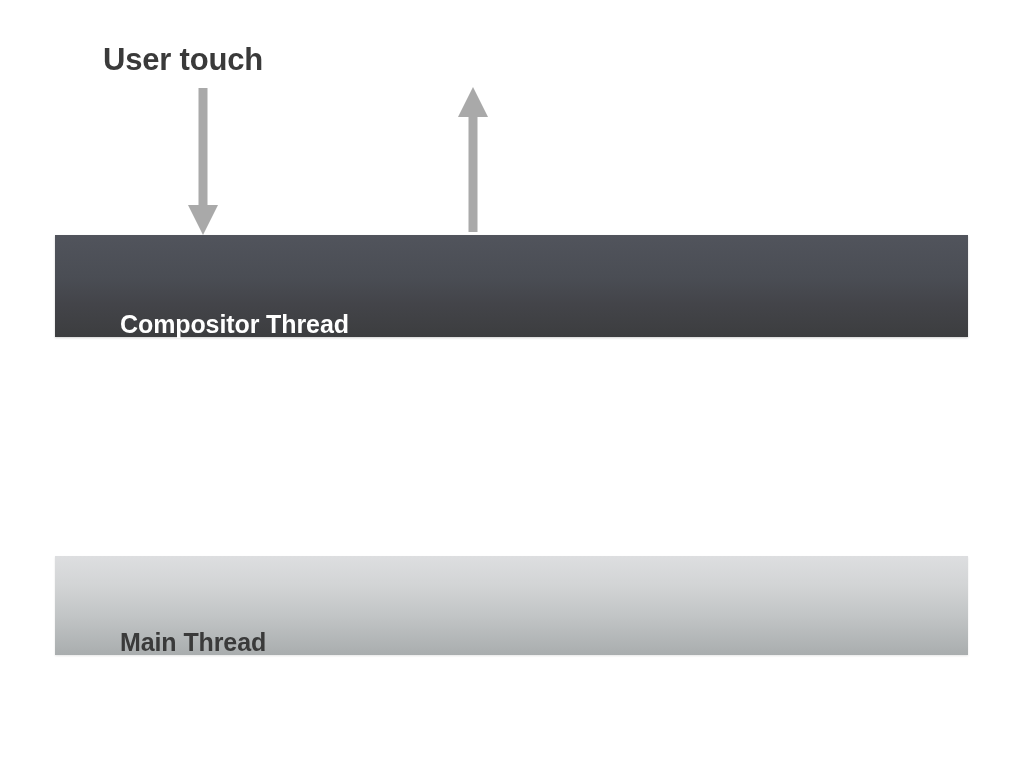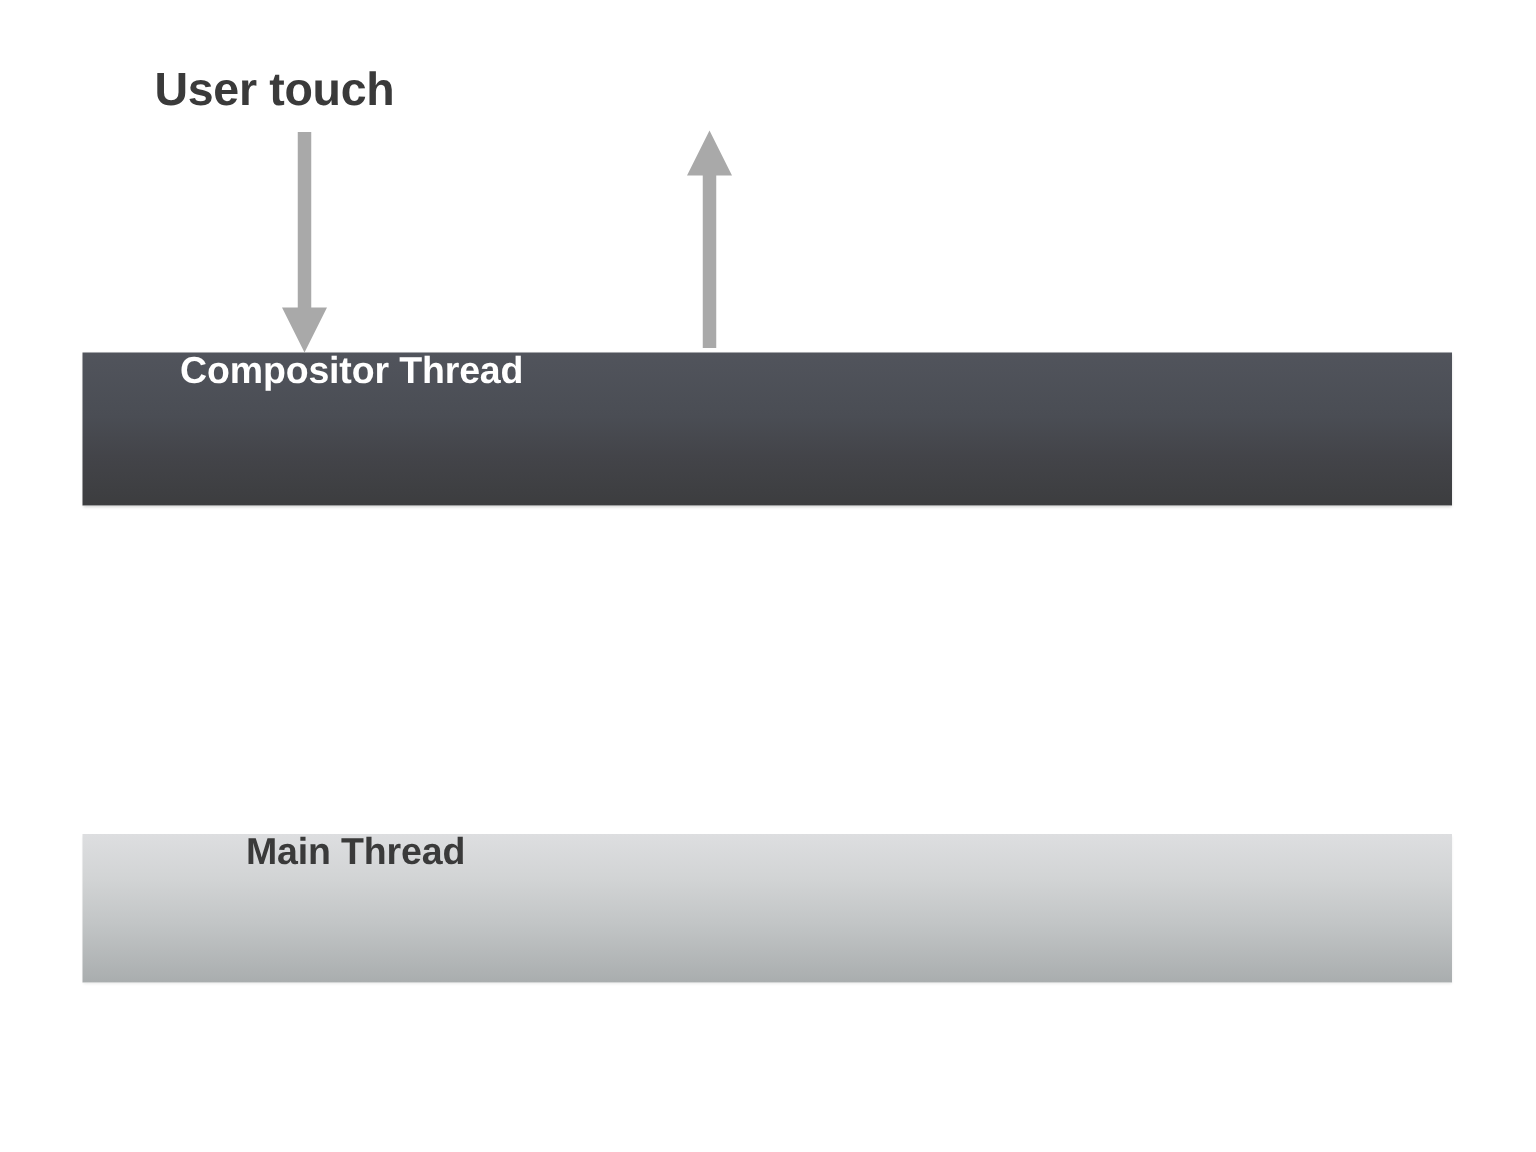--- a/index.html
+++ b/index.html
@@ -58,21 +58,21 @@
     width: 44px;
     height: 146px;
   }
 
   
   .thread-lane {
     position: absolute;
     left: 55px;
     width: 913px;
     display: flex;
-    align-items: flex-start;
+    align-items: flex-end;
     box-sizing: border-box;
   }
 
   .thread-lane-label {
     font-family: "Liberation Sans", sans-serif;
     font-weight: bold;
     font-size: 25px;
     line-height: 1;
     white-space: nowrap;
     padding-left: 65px;
@@ -90,21 +90,20 @@
   }
 
   #lane-main-thread {
     top: 556px;
     height: 99px;
     background: linear-gradient(to bottom, #dddee0 0%, #d2d4d5 30%, #c2c5c6 60%, #a9adae 100%);
     box-shadow: 0 1px 2px rgba(0,0,0,0.10);
   }
   #lane-main-thread .thread-lane-label {
     color: #3a3a3a;
-    margin-left: 44px;
   }
 </style>
 </head>
 <body>
 
 <div class="canvas">
 
   <div class="annotation-label" id="label-user-touch">User touch</div>
 
   <div class="arrow" id="arrow-user-touch">

